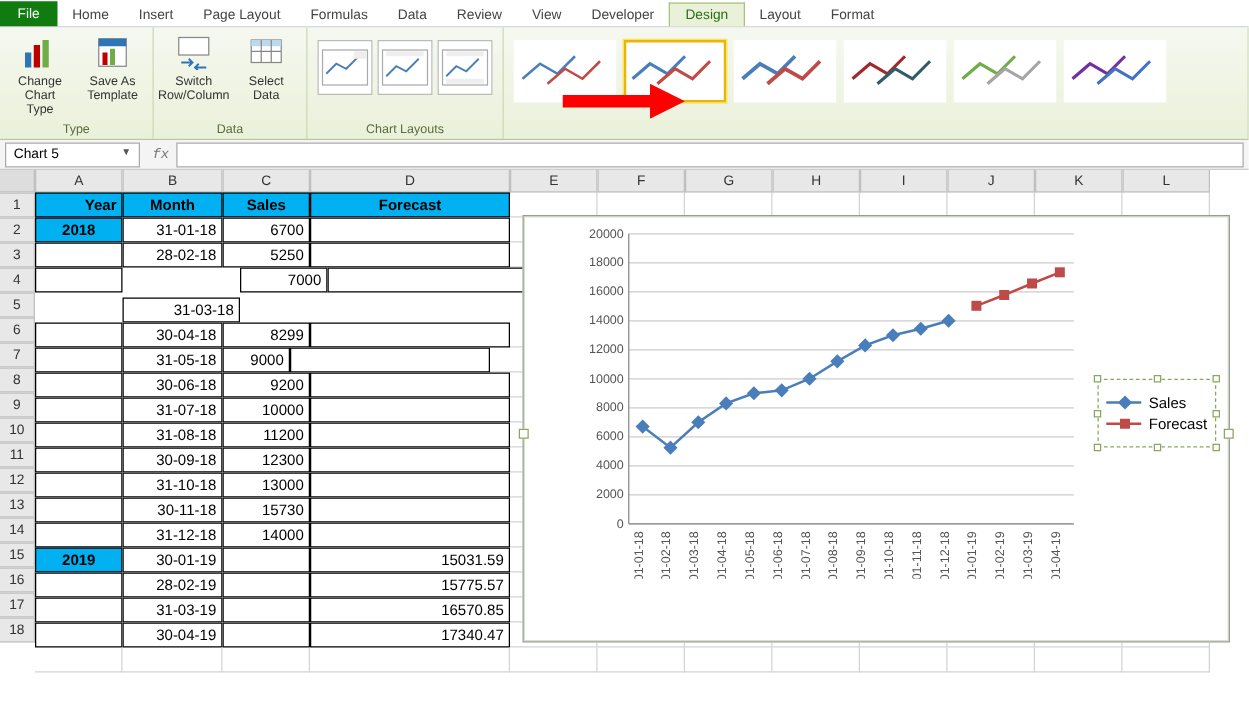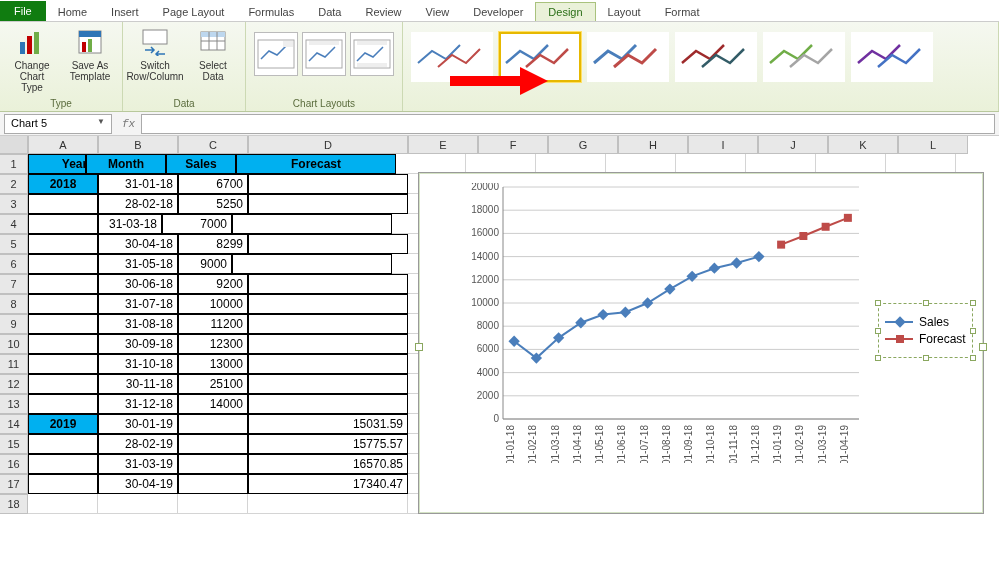--- a/index.html
+++ b/index.html
@@ -247,21 +247,21 @@
         <div class="colhdr" style="width: 70px;">F</div>
         <div class="colhdr" style="width: 70px;">G</div>
         <div class="colhdr" style="width: 70px;">H</div>
         <div class="colhdr" style="width: 70px;">I</div>
         <div class="colhdr" style="width: 70px;">J</div>
         <div class="colhdr" style="width: 70px;">K</div>
         <div class="colhdr" style="width: 70px;">L</div>
       </div>
     <div class="grid" id="grid">
         <div class="row">
-          <div class="cell hdr" style="width: 58px; padding-left: 39px;">Year</div>
+          <div class="cell hdr" style="width: 70px; padding-left: 39px;">Year</div>
           <div class="cell hdr" style="width: 80px;">Month</div>
           <div class="cell hdr" style="width: 70px;">Sales</div>
           <div class="cell hdr" style="width: 160px;">Forecast</div>
           <div class="plaincell" style="width: 70px;"></div>
           <div class="plaincell" style="width: 70px;"></div>
           <div class="plaincell" style="width: 70px;"></div>
           <div class="plaincell" style="width: 70px;"></div>
           <div class="plaincell" style="width: 70px;"></div>
           <div class="plaincell" style="width: 70px;"></div>
           <div class="plaincell" style="width: 70px;"></div>
@@ -290,21 +290,21 @@
           <div class="plaincell" style="width: 70px;"></div>
           <div class="plaincell" style="width: 70px;"></div>
           <div class="plaincell" style="width: 70px;"></div>
           <div class="plaincell" style="width: 70px;"></div>
           <div class="plaincell" style="width: 70px;"></div>
           <div class="plaincell" style="width: 70px;"></div>
           <div class="plaincell" style="width: 70px;"></div>
         </div>
         <div class="row">
           <div class="cell " style="width: 70px;"></div>
-          <div class="cell " style="width: 64px;">31-03-18</div>
+          <div class="cell " style="width: 94px; margin-top: 24px;">31-03-18</div>
           <div class="cell " style="width: 70px; text-align: center;">7000</div>
           <div class="cell " style="width: 160px;"></div>
           <div class="plaincell" style="width: 70px;"></div>
           <div class="plaincell" style="width: 70px;"></div>
           <div class="plaincell" style="width: 70px;"></div>
           <div class="plaincell" style="width: 70px;"></div>
           <div class="plaincell" style="width: 70px;"></div>
           <div class="plaincell" style="width: 70px;"></div>
           <div class="plaincell" style="width: 70px;"></div>
           <div class="plaincell" style="width: 70px;"></div>
@@ -403,21 +403,21 @@
           <div class="plaincell" style="width: 70px;"></div>
           <div class="plaincell" style="width: 70px;"></div>
           <div class="plaincell" style="width: 70px;"></div>
           <div class="plaincell" style="width: 70px;"></div>
           <div class="plaincell" style="width: 70px;"></div>
           <div class="plaincell" style="width: 70px;"></div>
         </div>
         <div class="row">
           <div class="cell " style="width: 70px;"></div>
           <div class="cell " style="width: 80px;">30-11-18</div>
-          <div class="cell " style="width: 70px;">25100</div>
+          <div class="cell " style="width: 70px;">15730</div>
           <div class="cell " style="width: 160px;"></div>
           <div class="plaincell" style="width: 70px;"></div>
           <div class="plaincell" style="width: 70px;"></div>
           <div class="plaincell" style="width: 70px;"></div>
           <div class="plaincell" style="width: 70px;"></div>
           <div class="plaincell" style="width: 70px;"></div>
           <div class="plaincell" style="width: 70px;"></div>
           <div class="plaincell" style="width: 70px;"></div>
           <div class="plaincell" style="width: 70px;"></div>
         </div>

